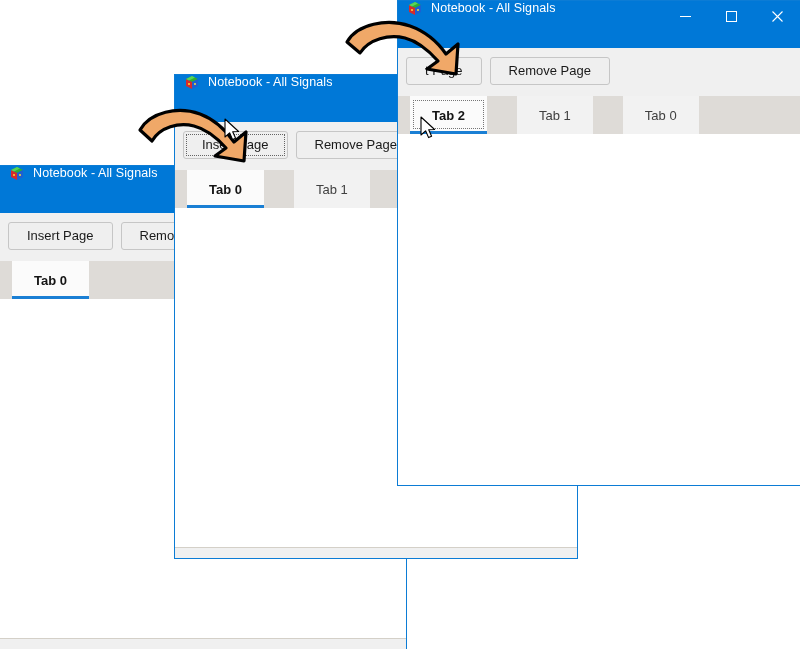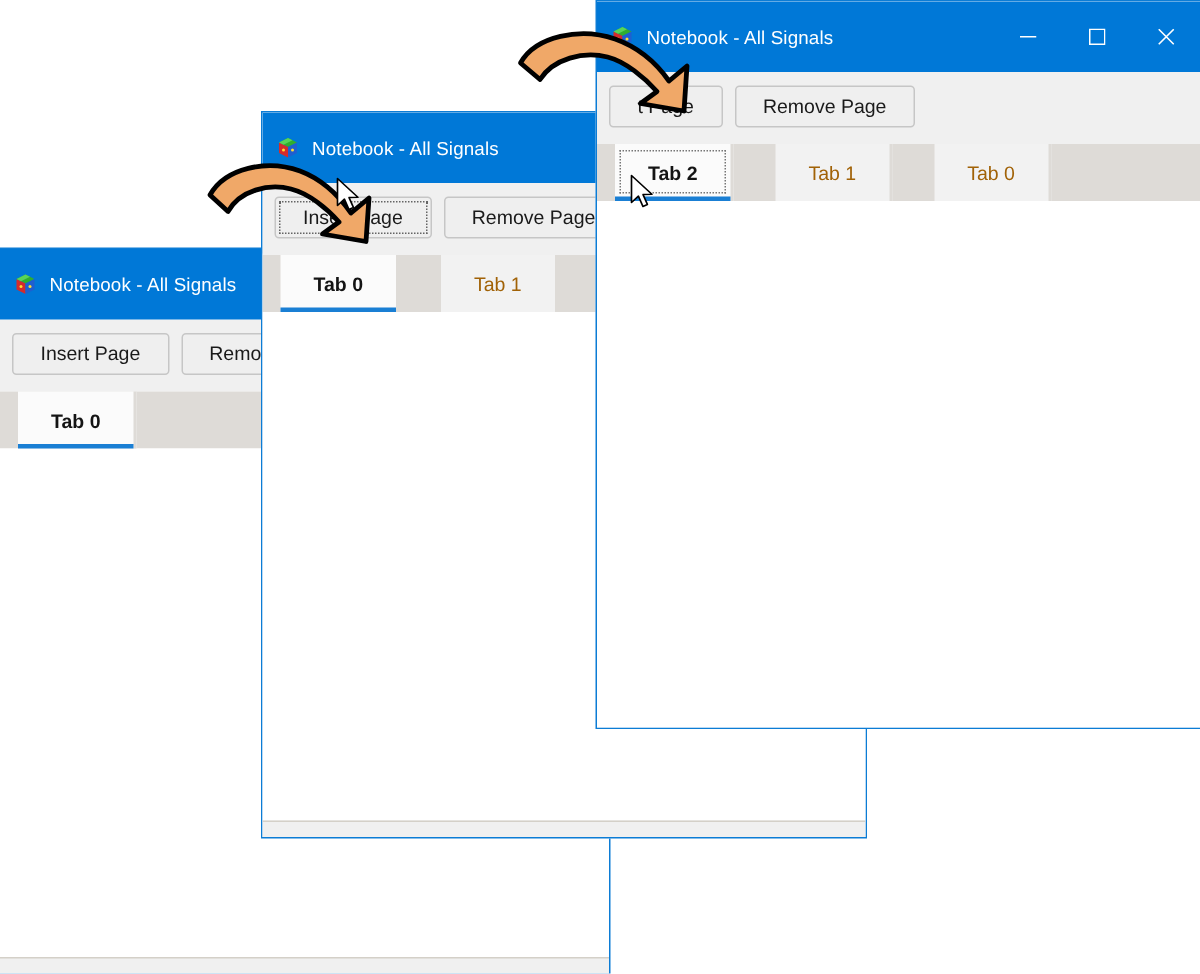--- a/index.html
+++ b/index.html
@@ -28,21 +28,20 @@
     background: #ffffff;
     border: 1px solid #0c7cd5;
     box-sizing: border-box;
     overflow: hidden;
   }
 
   .titlebar {
     height: 47px;
     background: #0078d7;
     display: flex;
-    align-items: center;
     position: relative;
     box-sizing: border-box;
     flex: 0 0 auto;
   }
 
   .title-icon {
     width: 16px;
     height: 16px;
     margin-left: 9px;
     margin-right: 8px;
@@ -126,21 +125,21 @@
     gap: 28px;
   }
 
   .tab {
     height: 38px;
     box-sizing: border-box;
     display: flex;
     align-items: center;
     justify-content: center;
     font-size: 13px;
-    color: #a16207;
+    color: #404040;
     background: #f2f2f2;
     padding: 0 22px;
     border-right: 2px solid #dedbd7;
     position: relative;
     font-family: "Liberation Sans", sans-serif;
   }
   .tab.active {
     background: #fbfbfb;
     color: #141414;
     font-weight: bold;

